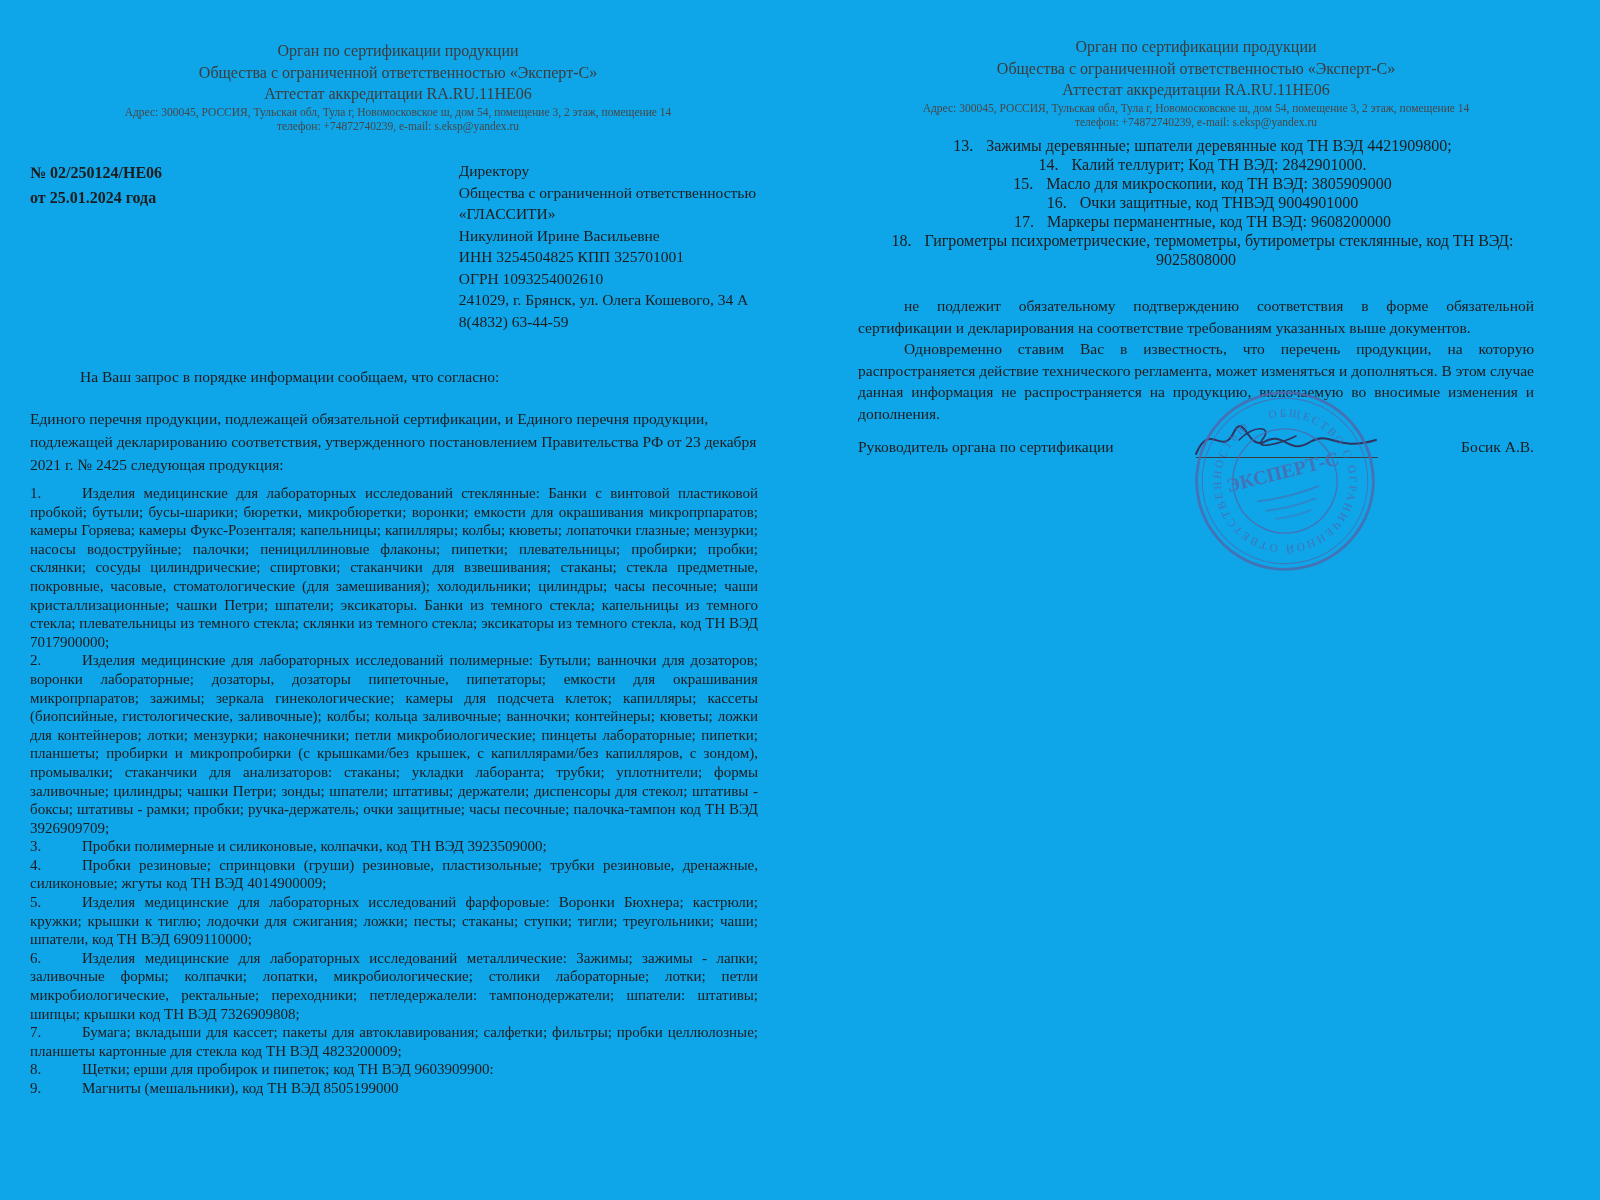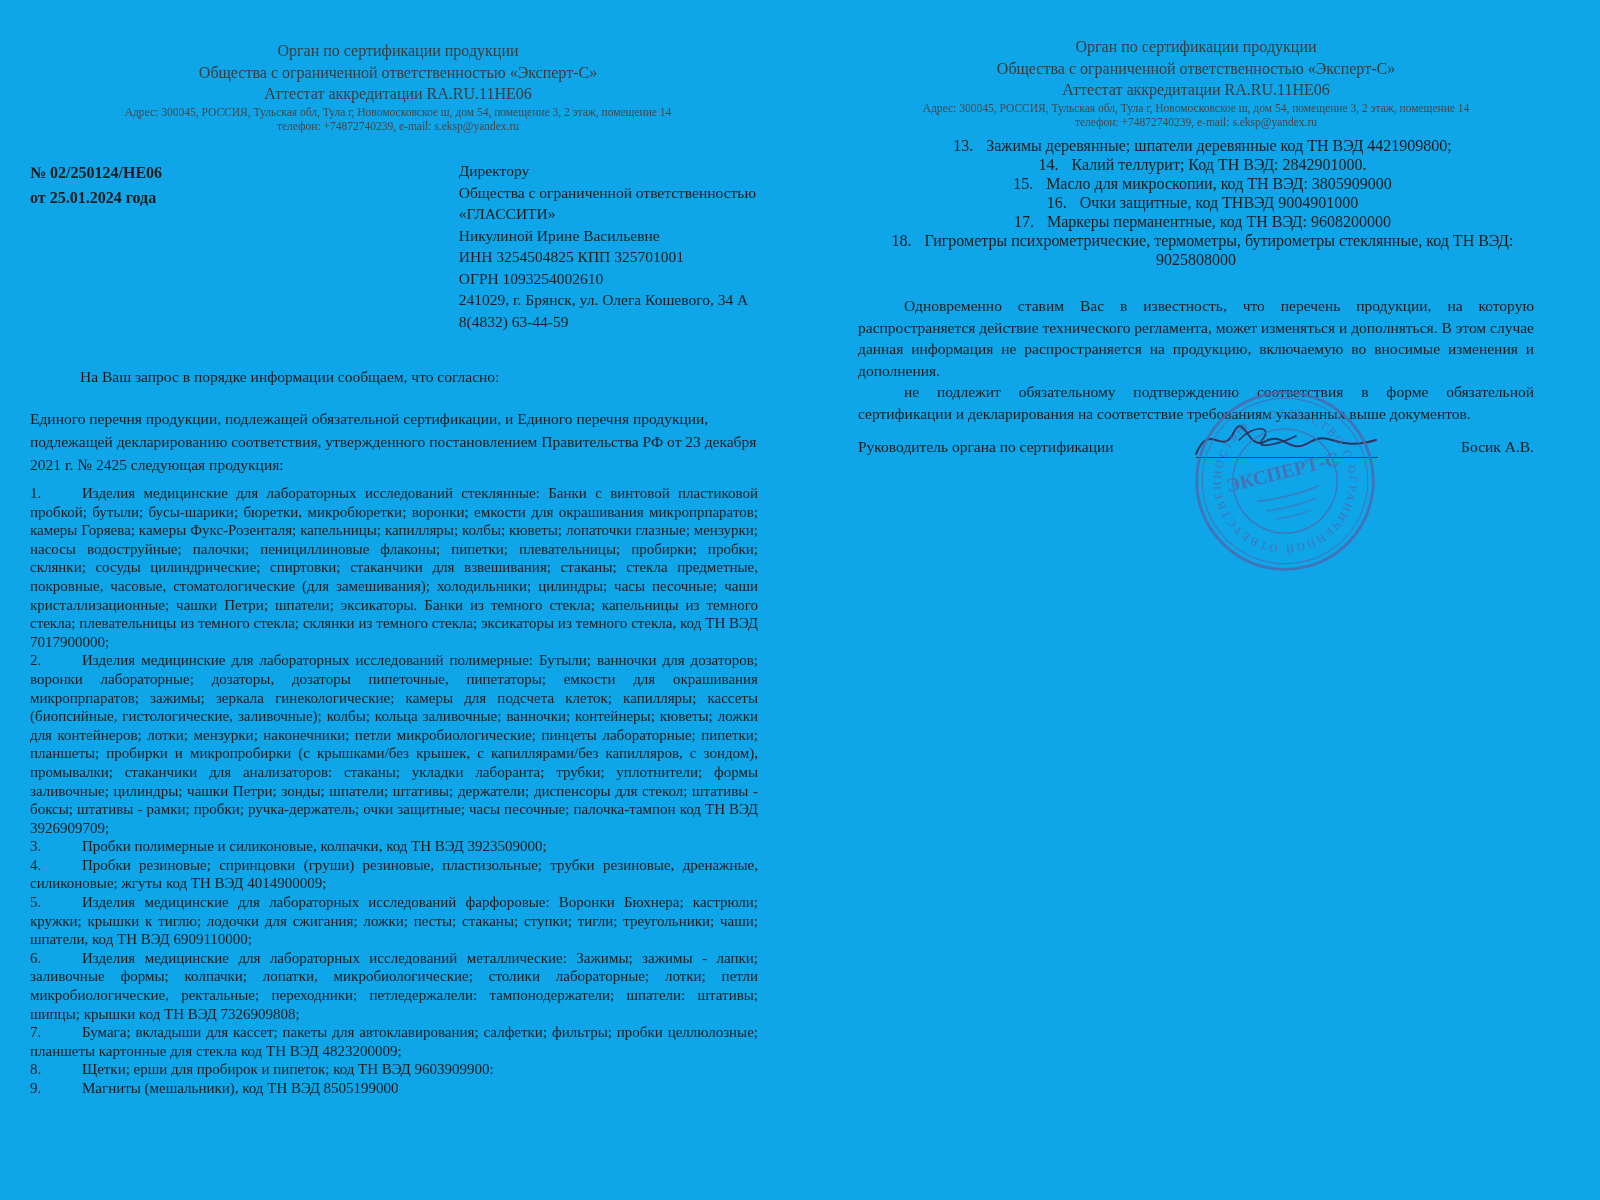--- a/index.html
+++ b/index.html
@@ -103,22 +103,22 @@
   <div class="list2">
     <div class="item"><span class="num">13.</span><span>Зажимы деревянные; шпатели деревянные код ТН ВЭД 4421909800;</span></div>
     <div class="item"><span class="num">14.</span><span>Калий теллурит; Код ТН ВЭД: 2842901000.</span></div>
     <div class="item"><span class="num">15.</span><span>Масло для микроскопии, код ТН ВЭД: 3805909000</span></div>
     <div class="item"><span class="num">16.</span><span>Очки защитные, код ТНВЭД 9004901000</span></div>
     <div class="item"><span class="num">17.</span><span>Маркеры перманентные, код ТН ВЭД: 9608200000</span></div>
     <div class="item"><span class="num">18.</span><span>Гигрометры психрометрические, термометры, бутирометры стеклянные, код ТН ВЭД: 9025808000</span></div>
   </div>
 
   <div class="paras">
+    <p>не подлежит обязательному подтверждению соответствия в форме обязательной сертификации и декларирования на соответствие требованиям указанных выше документов.</p>
     <p>Одновременно ставим Вас в известность, что перечень продукции, на которую распространяется действие технического регламента, может изменяться и дополняться. В этом случае данная информация не распространяется на продукцию, включаемую во вносимые изменения и дополнения.</p>
-    <p>не подлежит обязательному подтверждению соответствия в форме обязательной сертификации и декларирования на соответствие требованиям указанных выше документов.</p>
   </div>
 
   <div class="sigrow">
     <span>Руководитель органа по сертификации</span>
     <span class="sig-line">
       <svg width="205" height="52" viewBox="0 0 205 52">
         <path d="M12,44 C26,10 38,48 50,22 C60,2 64,40 80,32 C100,20 104,46 126,32 C146,20 152,42 192,30" fill="none" stroke="#2e3560" stroke-width="2" stroke-linecap="round"></path>
         <path d="M55,30 C70,14 90,16 78,30 C70,40 96,34 112,26" fill="none" stroke="#2e3560" stroke-width="1.6" stroke-linecap="round"></path>
       </svg>
     </span>

